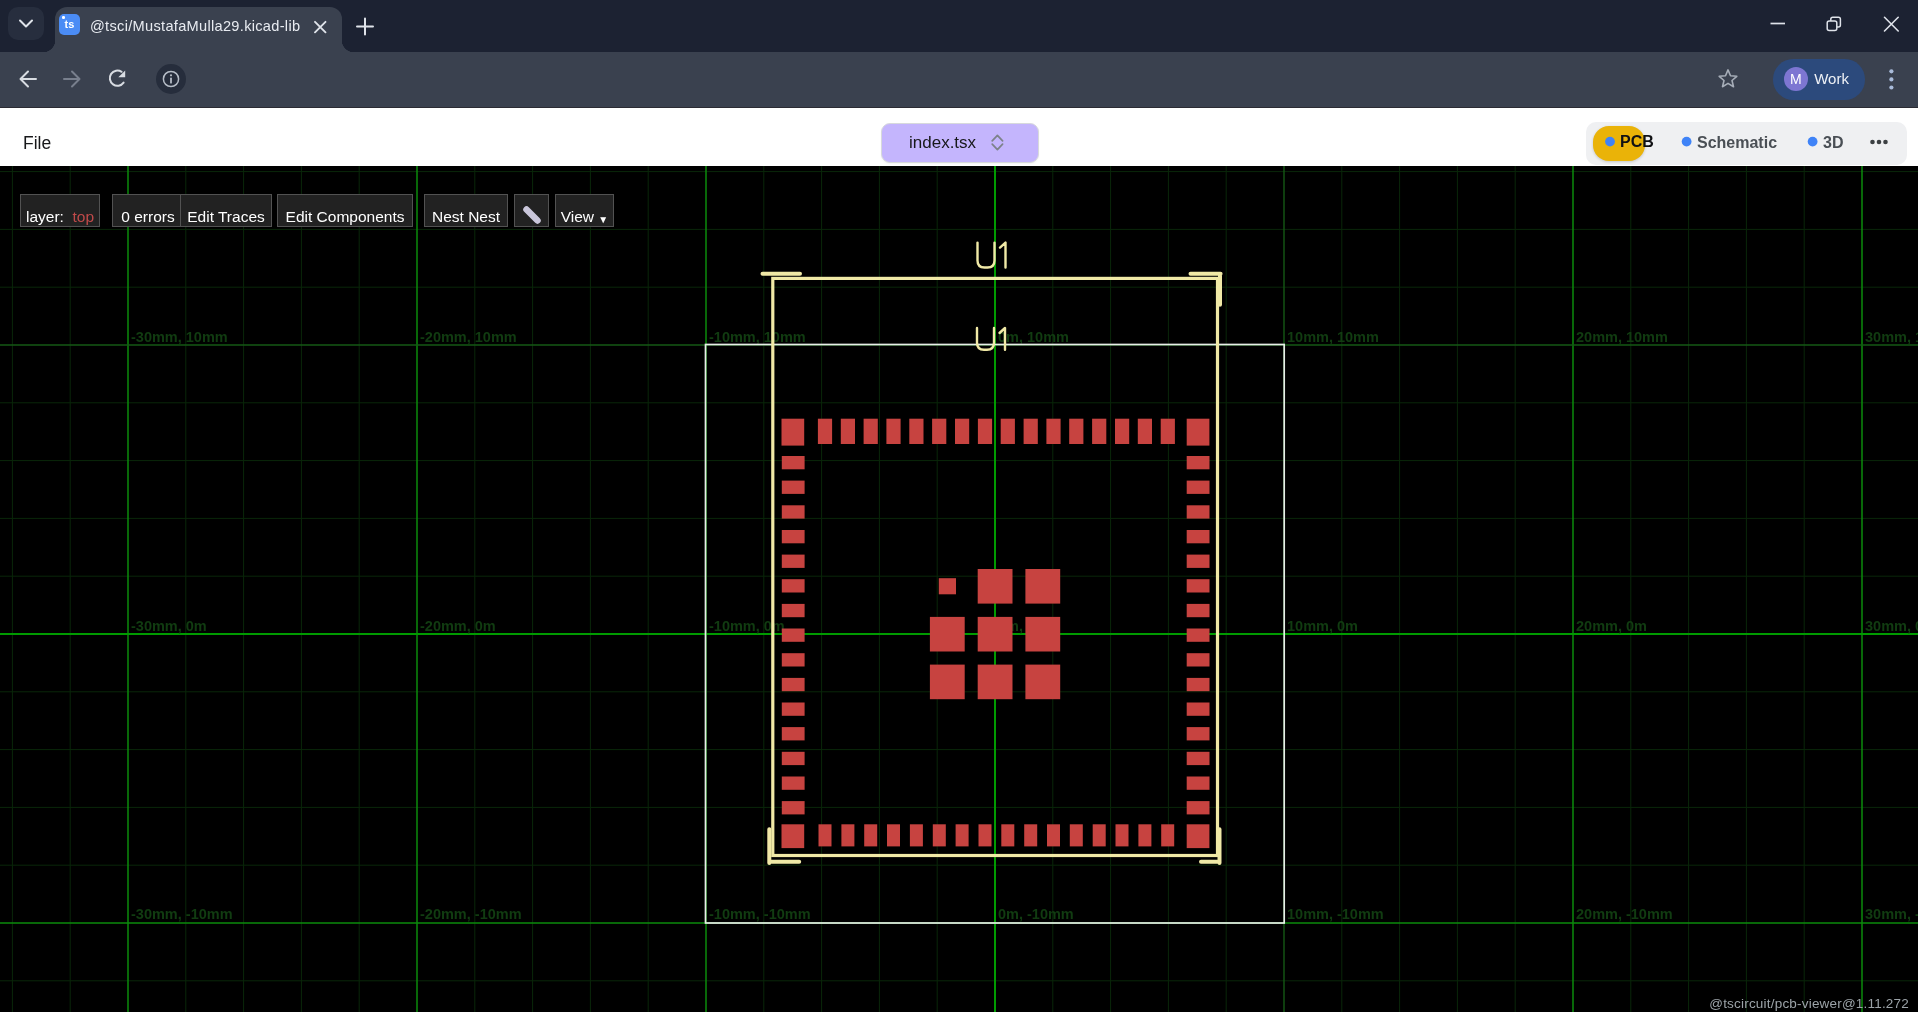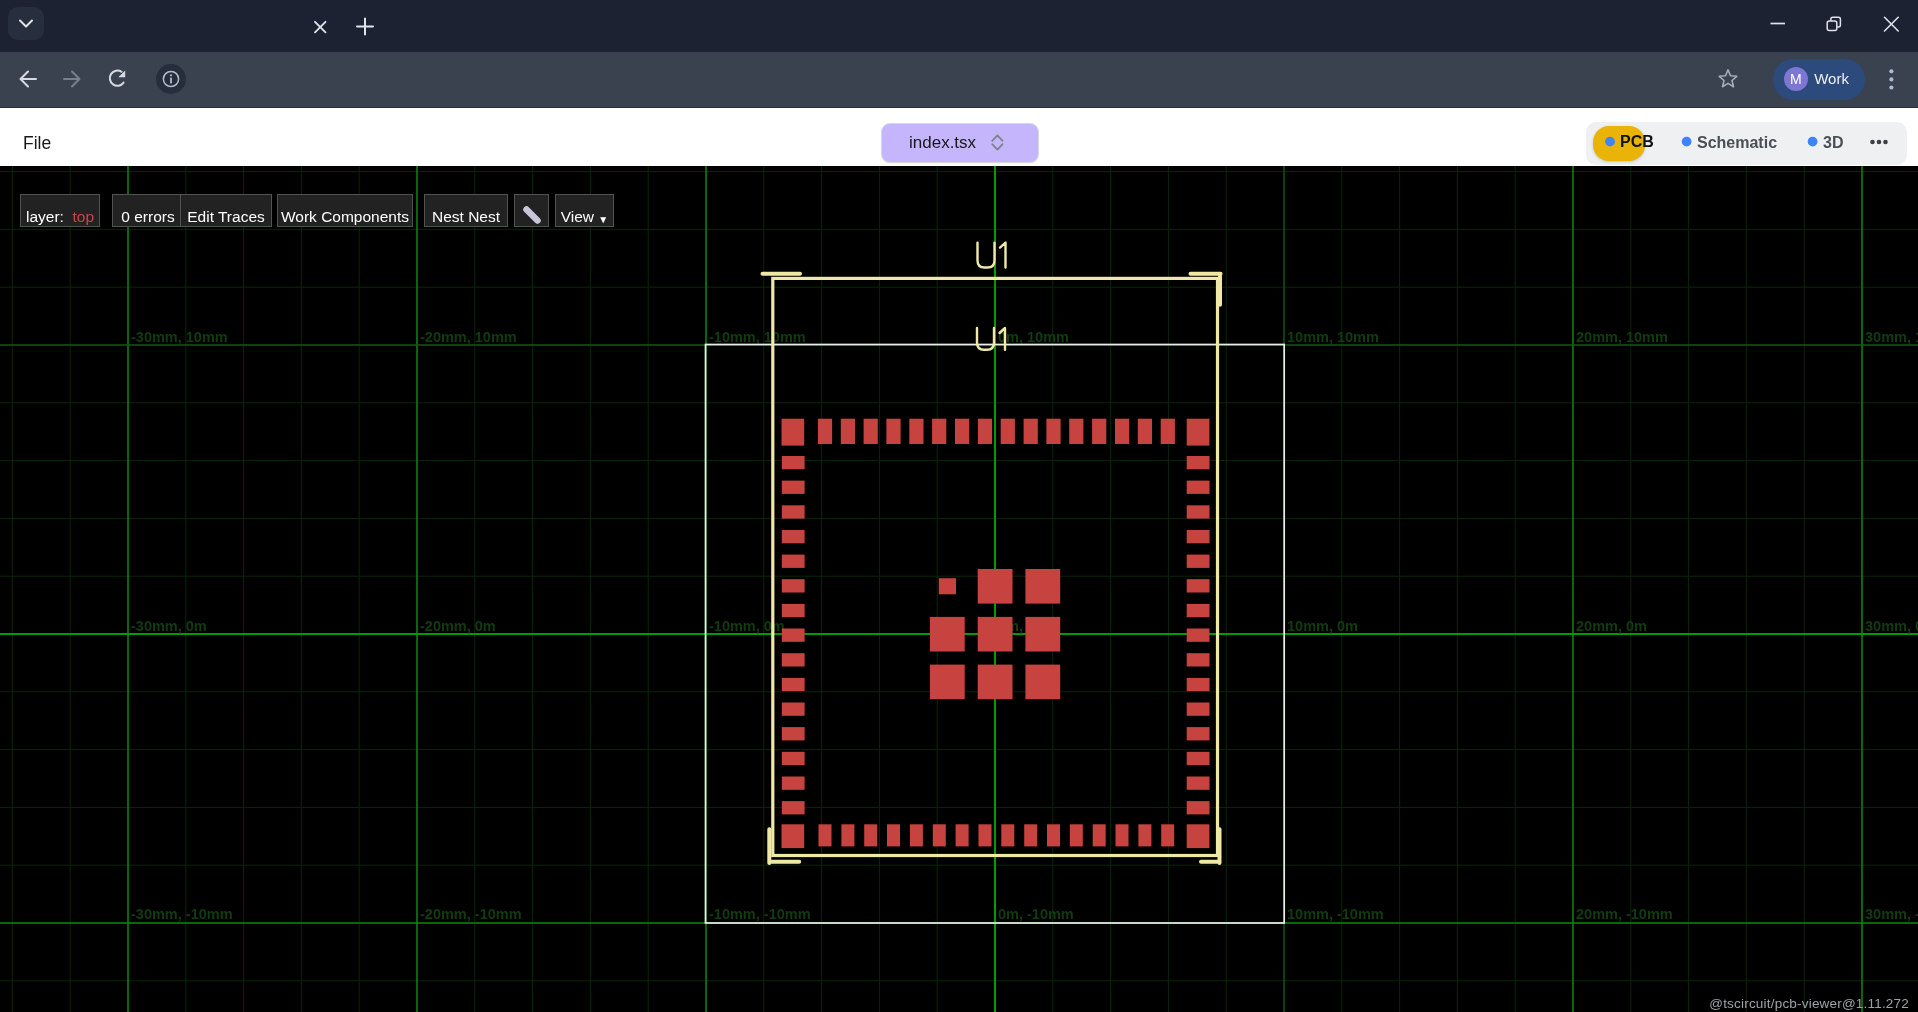--- a/index.html
+++ b/index.html
@@ -25,20 +25,26 @@
 #segpcb{position:absolute;left:7px;top:3.7px;width:52px;height:35px;background:#eab308;border-radius:16px;box-shadow:0 1px 3px rgba(0,0,0,0.18)}
 #segpcb b{position:absolute;left:27px;top:7px;font-size:16px;color:#101114}
 .seglab{position:absolute;top:11.5px;font-size:16px;color:#4a4f55;font-weight:700}
 #canvas{position:absolute;left:0;top:166px;width:1918px;height:846px;background:#000}
 .cbtn{position:absolute;top:28px;height:33px;background:#222;border:1.4px solid #525252;border-radius:0;color:#fff;font-size:15.5px;display:flex;align-items:flex-end;justify-content:center;white-space:nowrap}
 #version{position:absolute;right:9px;bottom:1px;color:#9ca3a8;font-size:13.5px;letter-spacing:0.2px}
 </style></head>
 <body>
 <div id="tabbar">
   <div id="tsearch"></div>
+  <div id="tab">
+      <div class="flare l"></div>
+      <div class="flare r"></div>
+    <div id="favicon">ts<i></i></div>
+    <div id="tabtitle">@tsci/MustafaMulla29.kicad-lib</div>
+  </div>
 </div>
 <div id="urlrow">
   <div id="propill">
       <span id="avatar">M</span>
       <span id="proname">Work</span>
     </div>
 </div>
 <svg width="1918" height="108" viewBox="0 0 1918 108" style="position:absolute;left:0;top:0;z-index:5">
     <path d="M20 20.5L26 26.5L32 20.5" stroke="#dfe3ea" stroke-width="2" fill="none" stroke-linecap="round" stroke-linejoin="round"></path>
     <path d="M315 21.8 L325.5 32.3 M325.5 21.8 L315 32.3" stroke="#dfe3ea" stroke-width="1.9" fill="none" stroke-linecap="round"></path>
@@ -190,21 +196,21 @@
         <rect x="1025.4" y="450.9" width="34.8" height="34.6"></rect>
         <rect x="929.9" y="498.6" width="34.8" height="34.6"></rect>
         <rect x="977.7" y="498.6" width="34.8" height="34.6"></rect>
         <rect x="1025.4" y="498.6" width="34.8" height="34.6"></rect>
         <rect x="938.8" y="412.2" width="17.2" height="16.1"></rect>
       </g>
     </svg>
 <div class="cbtn" style="left:20px;width:80px"><span style="color:#fff">layer:</span>&nbsp;&nbsp;<span style="color:#c04a4a">top</span></div>
     <div class="cbtn" style="left:112px;width:72px">0 errors</div>
     <div class="cbtn" style="left:180px;width:92px">Edit Traces</div>
-    <div class="cbtn" style="left:277px;width:136px">Work Components</div>
+    <div class="cbtn" style="left:277px;width:136px">Edit Components</div>
     <div class="cbtn" style="left:424px;width:84px">Nest Nest</div>
     <div class="cbtn" style="left:514px;width:35px">
       <svg width="22" height="22" viewBox="0 0 22 22">
         <path d="M5.5 5.5L16.5 16.5" stroke="#c9c6da" stroke-width="6.5" stroke-linecap="round"></path>
       </svg>
     </div>
     <div class="cbtn" style="left:555px;width:59px">View&nbsp;<span style="font-size:10px;position:relative;top:-1px">▼</span></div>
 <div id="version">@tscircuit/pcb-viewer@1.11.272</div>
 </div>
 </body></html>

